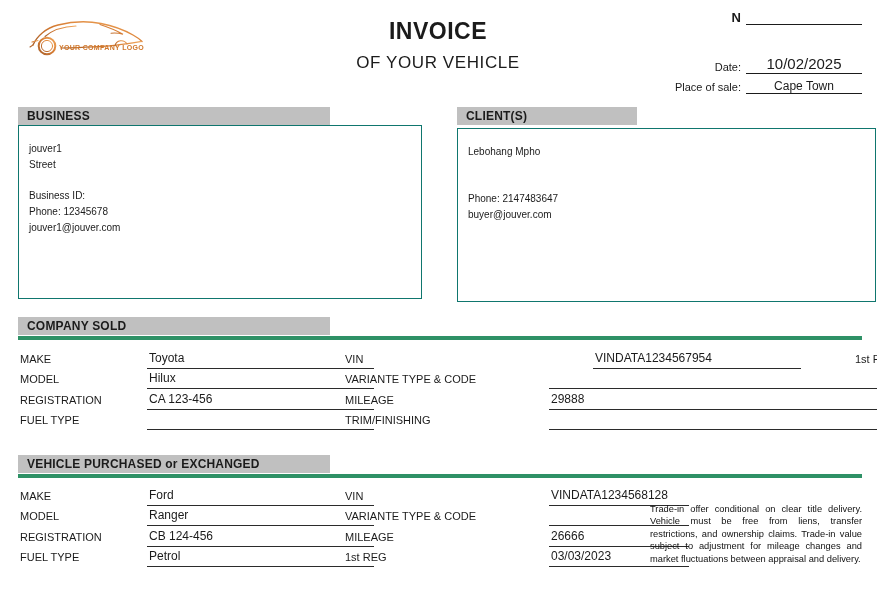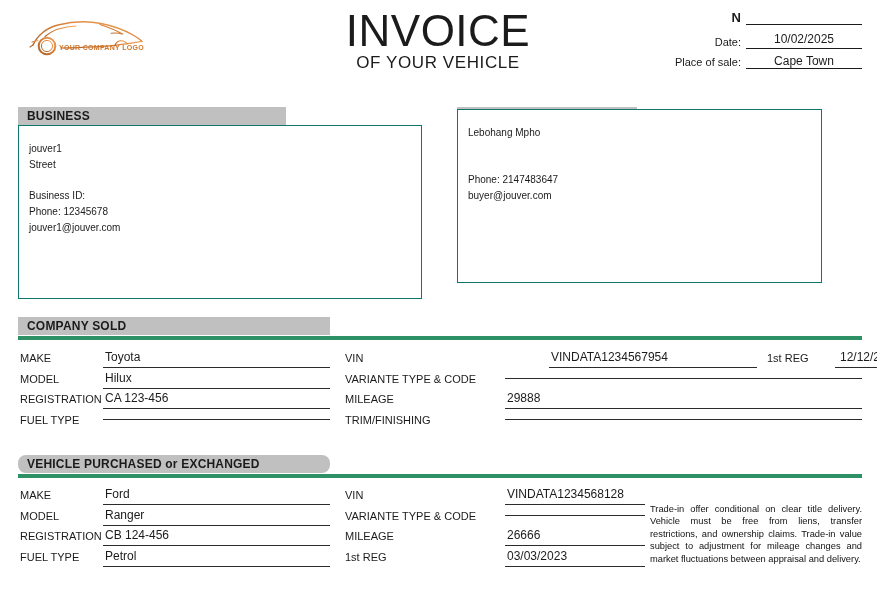--- a/index.html
+++ b/index.html
@@ -4,43 +4,43 @@
 <style>
   * { margin:0; padding:0; box-sizing:border-box; }
   html,body { background:#fff; }
   body { font-family:"Liberation Sans", sans-serif; color:#1b1b1b; }
   .page { position:relative; width:877px; height:591px; background:#fff; overflow:hidden; }
   .abs { position:absolute; }
 
   
   .logo-wrap { left:28px; top:16px; width:120px; height:42px; }
   .title-block { left:288px; top:13px; width:300px; text-align:center; }
-  .main-title { font-size:44px; font-weight:normal; letter-spacing:.5px; line-height:36px; }
+  .main-title { font-size:23px; font-weight:bold; letter-spacing:.5px; line-height:36px; }
   .sub-title { margin-top:4px; font-size:17px; letter-spacing:.6px; }
   .meta-block { top:10px; right:15px; width:190px; }
   .meta-row { display:flex; justify-content:flex-end; align-items:flex-end; }
   .meta-row + .meta-row { margin-top:5px; }
   .meta-label { font-size:11px; line-height:14px; margin-right:5px; white-space:nowrap; }
   .meta-label.n { font-size:13px; font-weight:bold; }
   .meta-line { width:116px; border-bottom:1px solid #1b1b1b; text-align:center; min-height:15px; }
-  .meta-line.big { font-size:12px; line-height:18px; min-height:18px; }
+  .meta-line.big { font-size:15px; line-height:18px; min-height:18px;margin-top:25px; }
   .meta-line.small { font-size:12px; line-height:14px; }
 
   
   .band { background:#c0c0c0; height:18px; display:flex; align-items:center;
           padding-left:9px; font-size:12px; font-weight:bold; letter-spacing:.2px; }
   .info-box { border:1px solid #0f766e; background:#fff; padding:15px 10px 12px 10px;
               font-size:10px; }
   .info-line { min-height:15.8px; line-height:15.8px; white-space:pre-wrap; }
 
   .green-rule { height:4px; background:#2e9166; }
 
   
   .rows { display:flex; flex-direction:column; }
-  .frow { display:flex; height:20.5px; align-items:center; }
+  .frow { display:flex; height:20.5px; align-items:flex-end;gap:44px; }
   .flabel { font-size:11px; line-height:20px; flex:none; white-space:nowrap; }
   .flabel.w83 { width:83px; }
   .flabel.w160 { width:160px; }
   .flabel.reg { width:78px; padding-left:10px; }
   .fvalue { font-size:12px; line-height:19px; border-bottom:1px solid #2b2b2b;
             padding-left:2px; flex:none; overflow:hidden; white-space:nowrap; }
   .fvalue.w227 { width:227px; }
   .fvalue.w208 { width:208px;margin-left:44px; }
   .fvalue.w357 { width:357px; }
   .fvalue.w140 { width:140px; }
@@ -89,32 +89,32 @@
     <div class="meta-row">
       <span class="meta-label">Date:</span>
       <span class="meta-line big">10/02/2025</span>
     </div>
     <div class="meta-row">
       <span class="meta-label">Place of sale:</span>
       <span class="meta-line small">Cape Town</span>
     </div>
   </div>
 
-  <div class="abs band" style="left:18px; top:107px; width:268px;">BUSINESS</div>
+  <div class="abs band" style="left:18px; top:107px; width:312px;">BUSINESS</div>
   <div class="abs info-box" style="left:18px; top:125px; width:404px; height:174px;">
     <div class="info-line">jouver1</div>
     <div class="info-line">Street</div>
     <div class="info-line"></div>
     <div class="info-line">Business ID:</div>
     <div class="info-line">Phone: 12345678</div>
     <div class="info-line">jouver1@jouver.com</div>
   </div>
 
   <div class="abs band" style="left:457px; top:107px; width:180px;">CLIENT(S)</div>
-  <div class="abs info-box" style="left:457px; top:109px; width:365px; height:174px;">
+  <div class="abs info-box" style="left:457px; top:128px; width:419px; height:174px;">
     <div class="info-line">Lebohang Mpho</div>
     <div class="info-line"></div>
     <div class="info-line"></div>
     <div class="info-line">Phone: 2147483647</div>
     <div class="info-line">buyer@jouver.com</div>
   </div>
 
   <div class="abs band" style="left:18px; top:317px; width:312px;">COMPANY SOLD</div>
   <div class="abs green-rule" style="left:18px; top:336px; width:844px;"></div>
 
@@ -151,21 +151,21 @@
     <div class="frow">
       <span class="flabel w160">MILEAGE</span>
       <span class="fvalue w357">29888</span>
     </div>
     <div class="frow">
       <span class="flabel w160">TRIM/FINISHING</span>
       <span class="fvalue w357"></span>
     </div>
   </div>
 
-  <div class="abs band" style="left:18px; top:455px; width:312px;border-radius:8px;">VEHICLE PURCHASED or EXCHANGED</div>
+  <div class="abs band" style="left:18px; top:455px; width:312px;">VEHICLE PURCHASED or EXCHANGED</div>
   <div class="abs green-rule" style="left:18px; top:474px; width:844px;"></div>
 
   <div class="abs rows" style="left:20px; top:485px; width:312px;">
     <div class="frow">
       <span class="flabel w83">MAKE</span>
       <span class="fvalue w227">Ford</span>
     </div>
     <div class="frow">
       <span class="flabel w83">MODEL</span>
       <span class="fvalue w227">Ranger</span>

